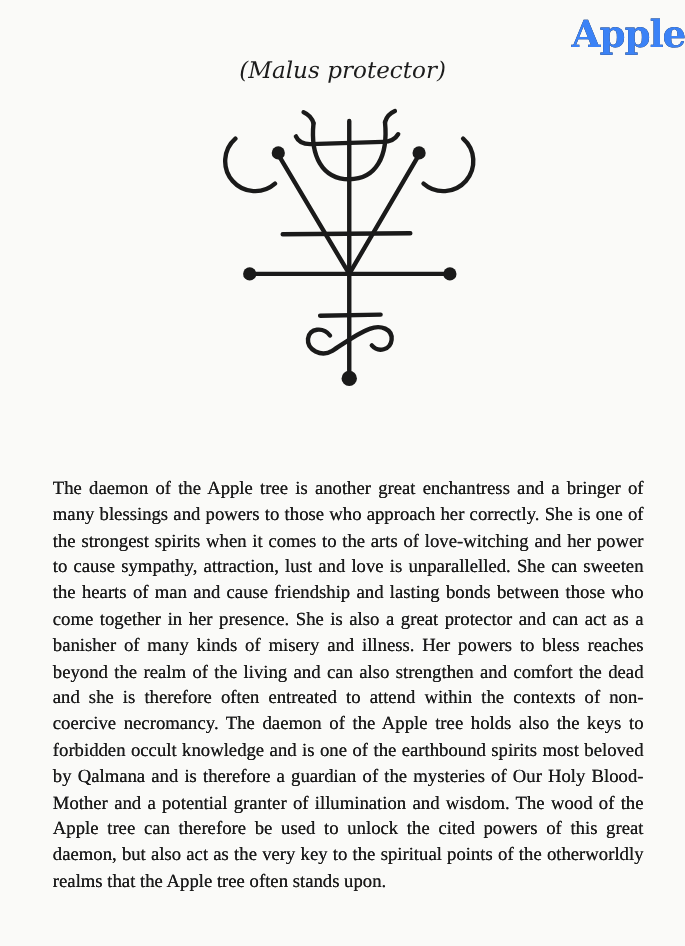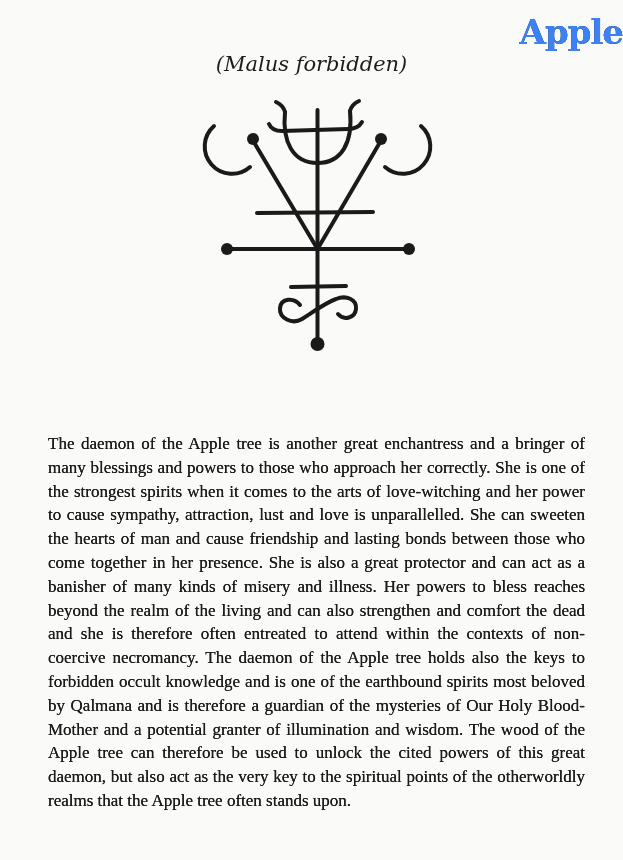--- a/index.html
+++ b/index.html
@@ -71,21 +71,21 @@
     margin-top: 40px;
   }
 </style>
 </head>
 <body>
 
 <div class="page">
 
   <div class="title">Apple</div>
 
-  <div class="subtitle">(Malus forbidden)</div>
+  <div class="subtitle">(Malus protector)</div>
 
   <svg class="sigil" viewBox="190 95 255 265" xmlns="http://www.w3.org/2000/svg">
 
     <path d="M 317.5 110 L 317.5 337"></path>
 
     <path d="M 269 124 Q 272 131 282 131 L 348 129 Q 358 129 362 122"></path>
 
     <path d="M 285 112 C 282 142, 293 163, 317.5 163 C 342 163, 353 142, 350 111"></path>
     <path d="M 285 112 Q 283 105 276 102"></path>
     <path d="M 350 111 Q 352 104 359 101"></path>

